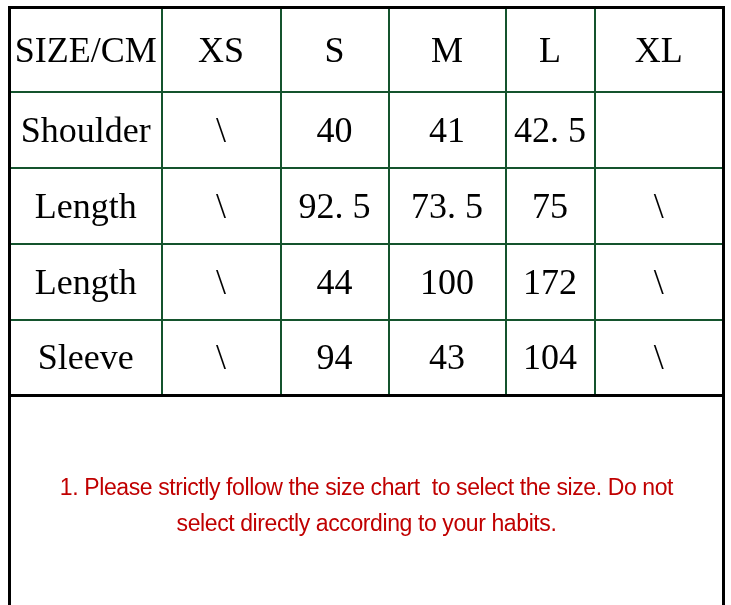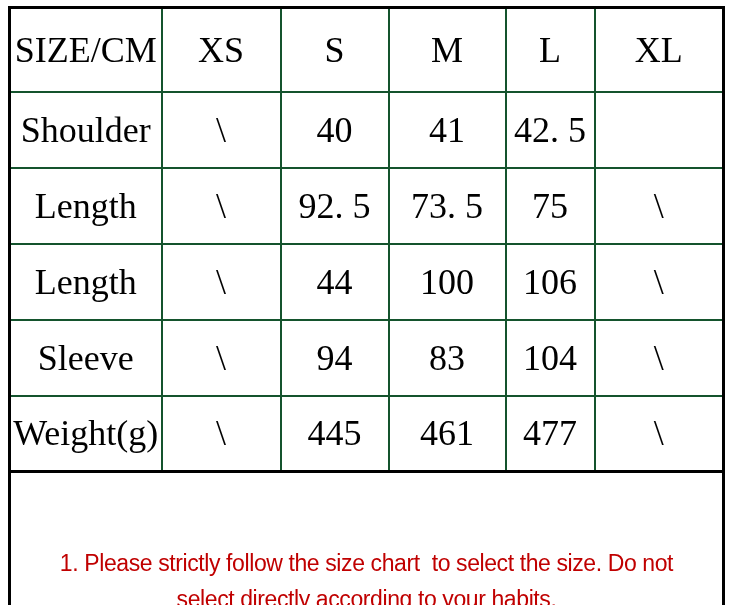--- a/index.html
+++ b/index.html
@@ -94,41 +94,33 @@
         <td>73. 5</td>
         <td>75</td>
         <td>\</td>
       </tr>
 
       <tr class="data-row">
         <td>Length</td>
         <td>\</td>
         <td>44</td>
         <td>100</td>
-        <td>106</td>
+        <td>172</td>
         <td>\</td>
       </tr>
 
       <tr class="data-row">
         <td>Sleeve</td>
         <td>\</td>
         <td>94</td>
-        <td>83</td>
+        <td>43</td>
         <td>104</td>
         <td>\</td>
       </tr>
 
-      <tr class="data-row">
-        <td>Weight(g)</td>
-        <td>\</td>
-        <td>445</td>
-        <td>461</td>
-        <td>477</td>
-        <td>\</td>
-      </tr>
 
       <tr class="notes-row">
         <td colspan="6">
           <div class="notes-wrap">
             <div>1. Please strictly follow the size chart  to select the size. Do not
 select directly according to your habits.</div>
             
           </div>
         </td>
       </tr>

